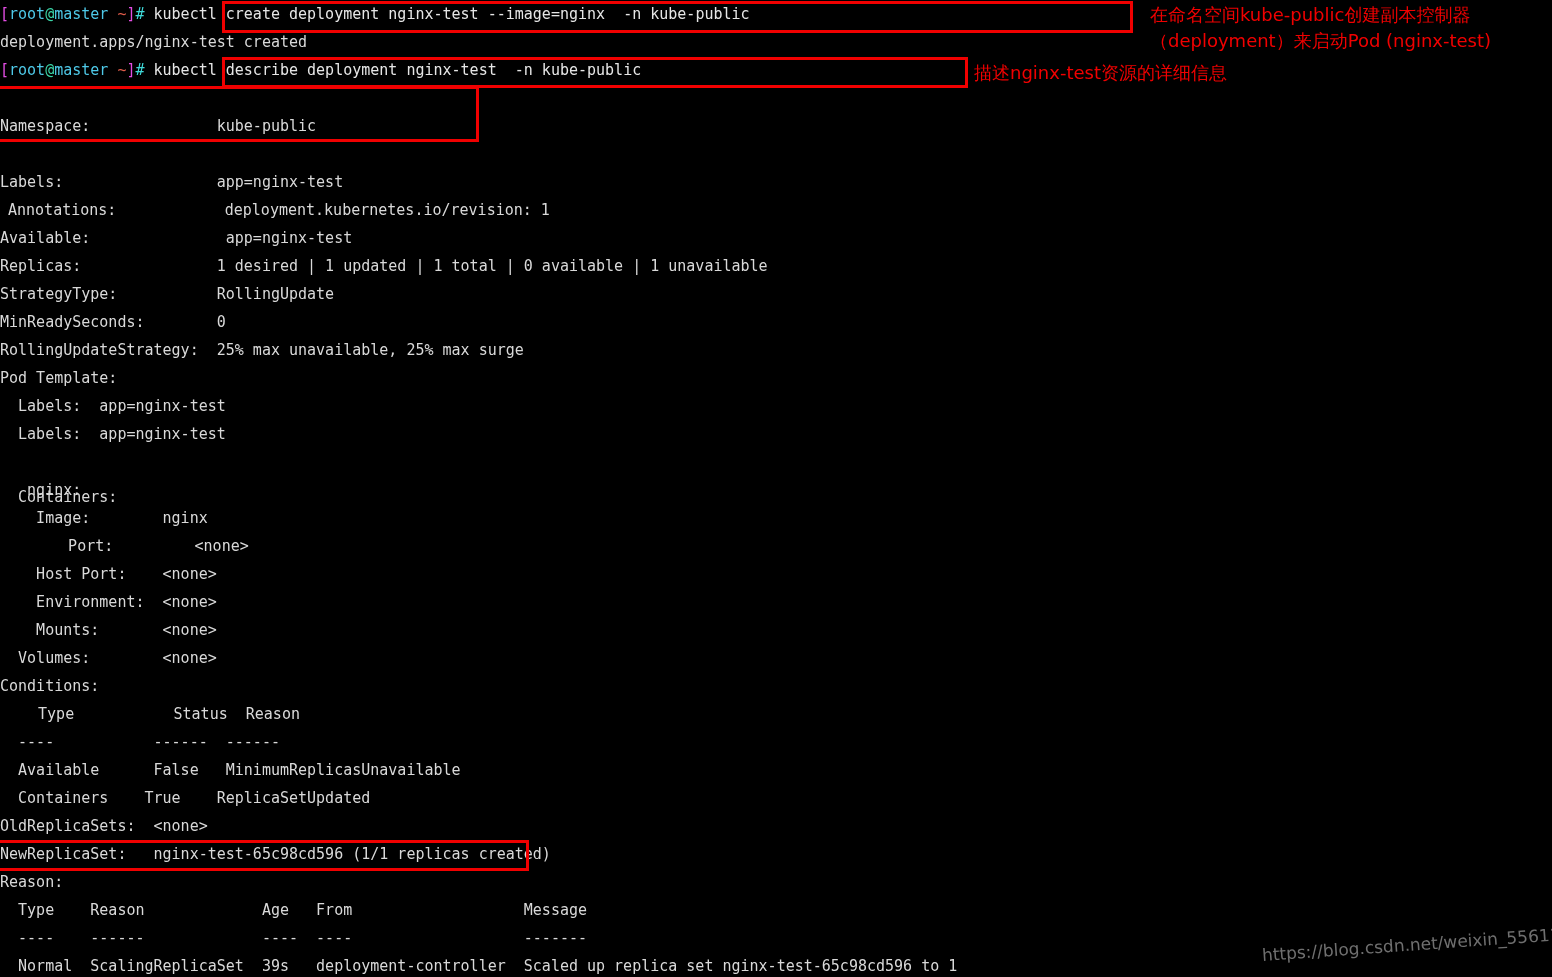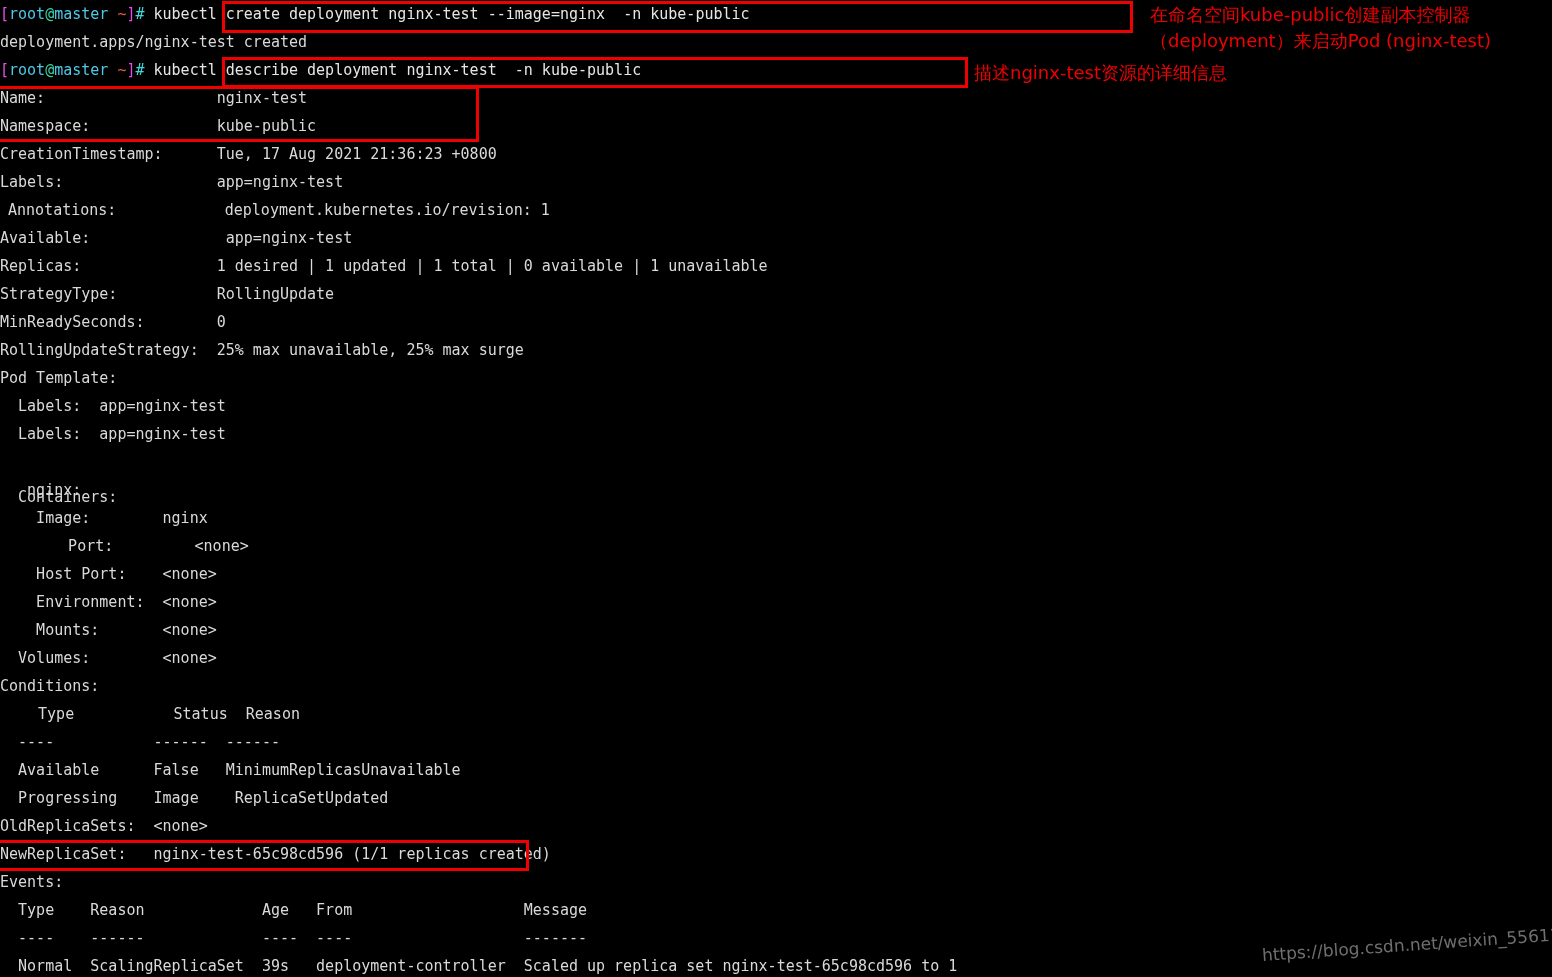--- a/index.html
+++ b/index.html
@@ -83,23 +83,21 @@
   
   <div class="line" style="position:absolute;left:0px;top:0px;"><span class="c-bracket">[</span><span class="c-user">root</span><span class="c-at">@</span><span class="c-host">master</span><span> </span><span class="c-path">~</span><span class="c-bracket">]</span><span class="c-hash">#</span><span class="c-cmd"> kubectl create deployment nginx-test --image=nginx  -n kube-public</span></div>
 
   
   <div class="line" style="position:absolute;left:0px;top:28px;">deployment.apps/nginx-test created</div>
 
   
   <div class="line" style="position:absolute;left:0px;top:56px;"><span class="c-bracket">[</span><span class="c-user">root</span><span class="c-at">@</span><span class="c-host">master</span><span> </span><span class="c-path">~</span><span class="c-bracket">]</span><span class="c-hash">#</span><span class="c-cmd"> kubectl describe deployment nginx-test  -n kube-public</span></div>
 
   
-  <div class="line" style="position:absolute;left:0px;top:84px;">Name:                   nginx-test</div>
   <div class="line" style="position:absolute;left:0px;top:112px;">Namespace:              kube-public</div>
-  <div class="line" style="position:absolute;left:0px;top:140px;">CreationTimestamp:      Tue, 17 Aug 2021 21:36:23 +0800</div>
   <div class="line" style="position:absolute;left:0px;top:168px;">Labels:                 app=nginx-test</div>
   <div class="line" style="position:absolute;left:0px;top:196px;margin-left:8px;">Annotations:            deployment.kubernetes.io/revision: 1</div>
   <div class="line" style="position:absolute;left:0px;top:224px;">Available:               app=nginx-test</div>
   <div class="line" style="position:absolute;left:0px;top:252px;">Replicas:               1 desired | 1 updated | 1 total | 0 available | 1 unavailable</div>
   <div class="line" style="position:absolute;left:0px;top:280px;">StrategyType:           RollingUpdate</div>
   <div class="line" style="position:absolute;left:0px;top:308px;">MinReadySeconds:        0</div>
   <div class="line" style="position:absolute;left:0px;top:336px;">RollingUpdateStrategy:  25% max unavailable, 25% max surge</div>
   <div class="line" style="position:absolute;left:0px;top:364px;">Pod Template:</div>
   <div class="line" style="position:absolute;left:0px;top:392px;">  Labels:  app=nginx-test</div>
   <div class="line" style="position:absolute;left:0px;top:420px;">  Labels:  app=nginx-test</div>
@@ -108,24 +106,24 @@
   <div class="line" style="position:absolute;left:0px;top:504px;">    Image:        nginx</div>
   <div class="line" style="position:absolute;left:0px;top:532px;padding-left:32px;">    Port:         &lt;none&gt;</div>
   <div class="line" style="position:absolute;left:0px;top:560px;">    Host Port:    &lt;none&gt;</div>
   <div class="line" style="position:absolute;left:0px;top:588px;">    Environment:  &lt;none&gt;</div>
   <div class="line" style="position:absolute;left:0px;top:616px;">    Mounts:       &lt;none&gt;</div>
   <div class="line" style="position:absolute;left:0px;top:644px;">  Volumes:        &lt;none&gt;</div>
   <div class="line" style="position:absolute;left:0px;top:672px;">Conditions:</div>
   <div class="line" style="position:absolute;left:0px;top:700px;padding-left:20px;">  Type           Status  Reason</div>
   <div class="line" style="position:absolute;left:0px;top:728px;">  ----           ------  ------</div>
   <div class="line" style="position:absolute;left:0px;top:756px;">  Available      False   MinimumReplicasUnavailable</div>
-  <div class="line" style="position:absolute;left:0px;top:784px;">  Progressing    Image    ReplicaSetUpdated</div>
+  <div class="line" style="position:absolute;left:0px;top:784px;">  Containers    True    ReplicaSetUpdated</div>
   <div class="line" style="position:absolute;left:0px;top:812px;">OldReplicaSets:  &lt;none&gt;</div>
   <div class="line" style="position:absolute;left:0px;top:840px;">NewReplicaSet:   nginx-test-65c98cd596 (1/1 replicas created)</div>
-  <div class="line" style="position:absolute;left:0px;top:868px;">Events:</div>
+  <div class="line" style="position:absolute;left:0px;top:868px;">Reason:</div>
   <div class="line" style="position:absolute;left:0px;top:896px;">  Type    Reason             Age   From                   Message</div>
   <div class="line" style="position:absolute;left:0px;top:924px;">  ----    ------             ----  ----                   -------</div>
   <div class="line" style="position:absolute;left:0px;top:952px;">  Normal  ScalingReplicaSet  39s   deployment-controller  Scaled up replica set nginx-test-65c98cd596 to 1</div>
 
   
   <div class="redbox" style="left:222px;  top:1px;   width:911px; height:32px;"></div>
   <div class="redbox" style="left:222px;  top:57px;  width:746px; height:31px;"></div>
   <div class="redbox" style="left:-3px;  top:86px;  width:482px; height:56px;"></div>
   <div class="redbox" style="left:-3px;  top:840px; width:532px; height:31px;"></div>
 

